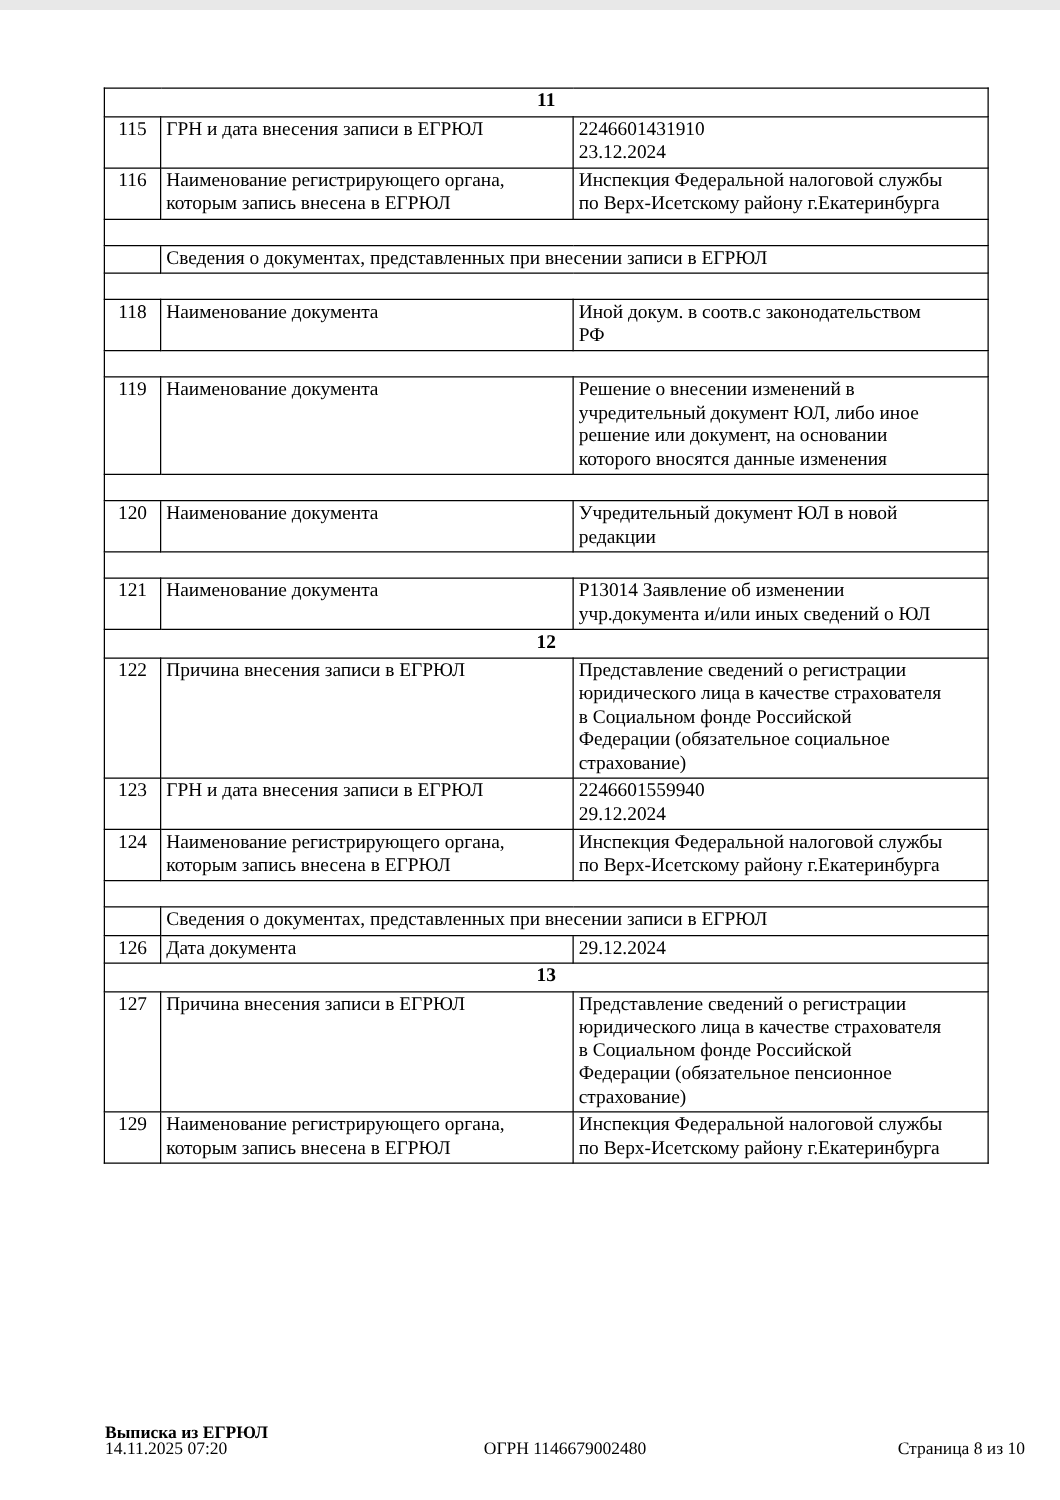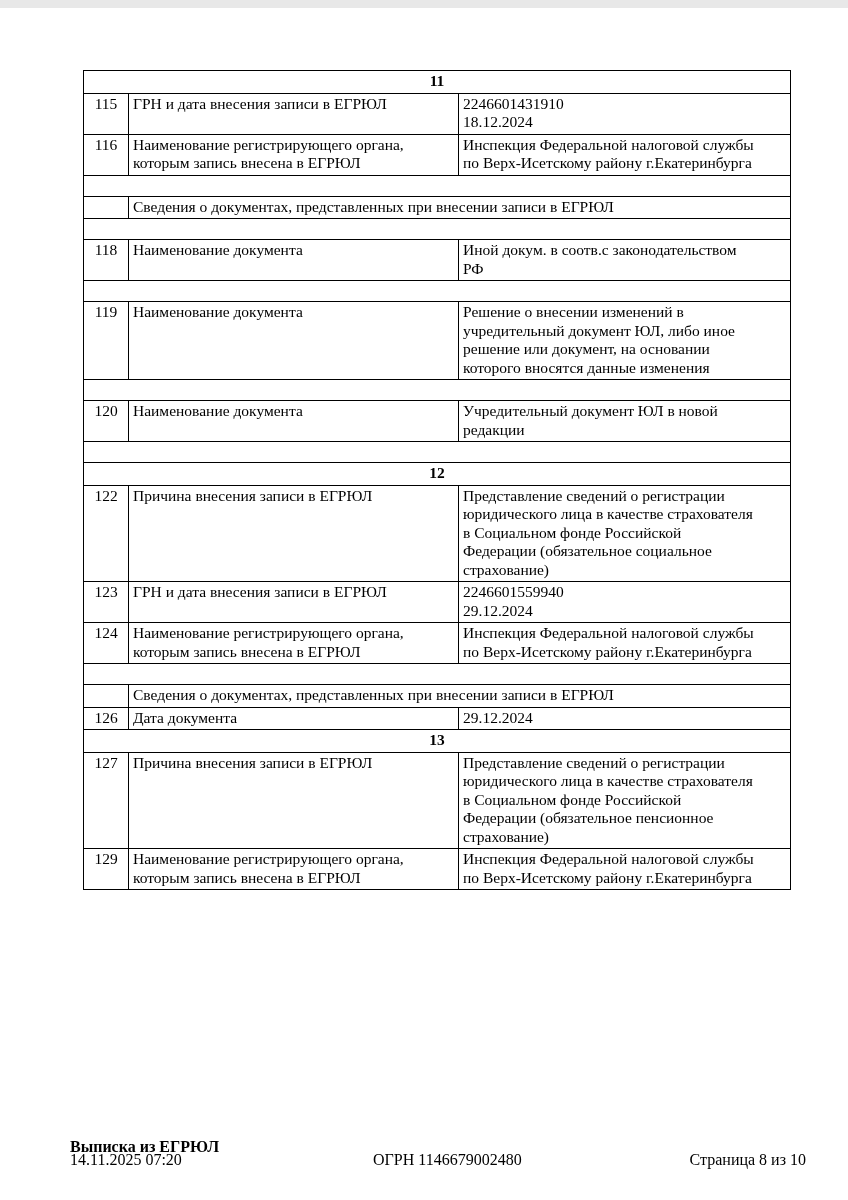--- a/index.html
+++ b/index.html
@@ -42,25 +42,25 @@
     white-space: normal;
     padding: 1px 0 2px 0;
   }
   tr.r-spacer td.sp {
     height: 20px;
     padding: 0;
   }
   td.sub { white-space: normal; }
   .footer {
     position: absolute;
-    left: 70px;
+    left: 84px;
     top: 1132px;
     width: 736px;
     height: 30px;
-    font-size: 16px;
+    font-size: 14px;
     line-height: 13px;
   }
   .f-left { position: absolute; left: 0; top: 0; }
   .f-title { font-weight: bold; }
   .f-center { position: absolute; left: 303px; top: 13px; }
   .f-right { position: absolute; right: 0; top: 13px; }
 </style>
 </head>
 <body>
 
@@ -76,21 +76,21 @@
 
       <tr class="r-section">
         <td colspan="3" class="sec">11</td>
       </tr>
 
 
       <tr class="r-data">
         <td class="num">115</td>
         <td class="lbl">ГРН и дата внесения записи в ЕГРЮЛ</td>
         <td class="val">2246601431910
-18.12.2024</td>
+23.12.2024</td>
       </tr>
 
       <tr class="r-data">
         <td class="num">116</td>
         <td class="lbl">Наименование регистрирующего органа,
 которым запись внесена в ЕГРЮЛ</td>
         <td class="val">Инспекция Федеральной налоговой службы
 по Верх-Исетскому району г.Екатеринбурга</td>
       </tr>
 
@@ -136,20 +136,26 @@
         <td class="num">120</td>
         <td class="lbl">Наименование документа</td>
         <td class="val">Учредительный документ ЮЛ в новой
 редакции</td>
       </tr>
 
       <tr class="r-spacer">
         <td colspan="3" class="sp"></td>
       </tr>
 
+      <tr class="r-data">
+        <td class="num">121</td>
+        <td class="lbl">Наименование документа</td>
+        <td class="val">Р13014 Заявление об изменении
+учр.документа и/или иных сведений о ЮЛ</td>
+      </tr>
 
       <tr class="r-section">
         <td colspan="3" class="sec">12</td>
       </tr>
 
       <tr class="r-data">
         <td class="num">122</td>
         <td class="lbl">Причина внесения записи в ЕГРЮЛ</td>
         <td class="val">Представление сведений о регистрации
 юридического лица в качестве страхователя

